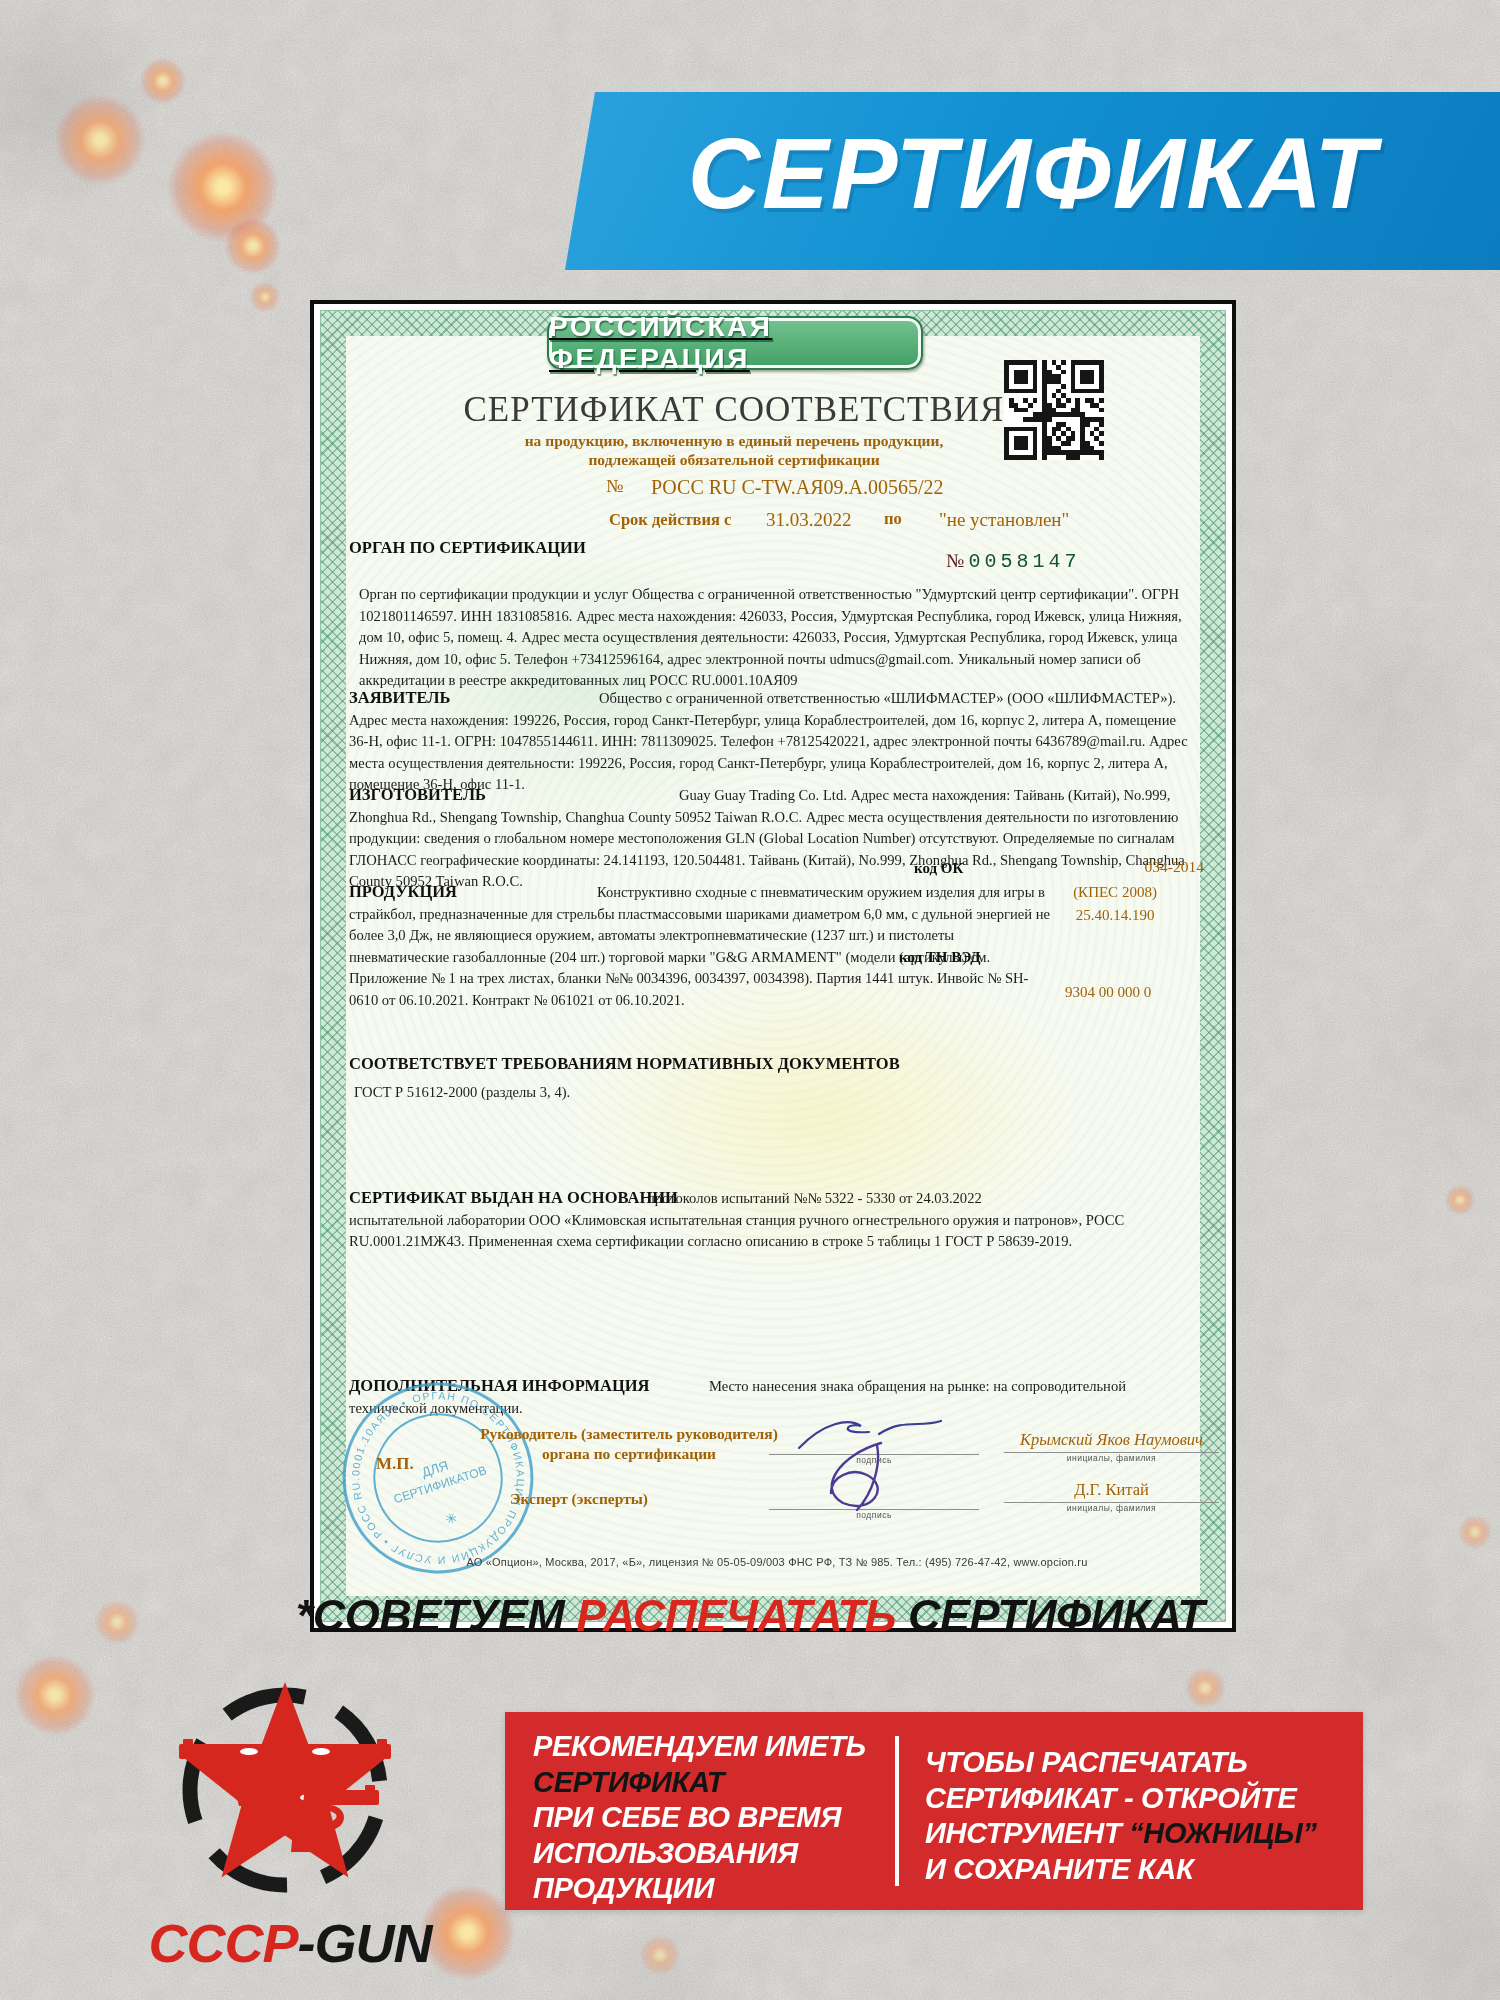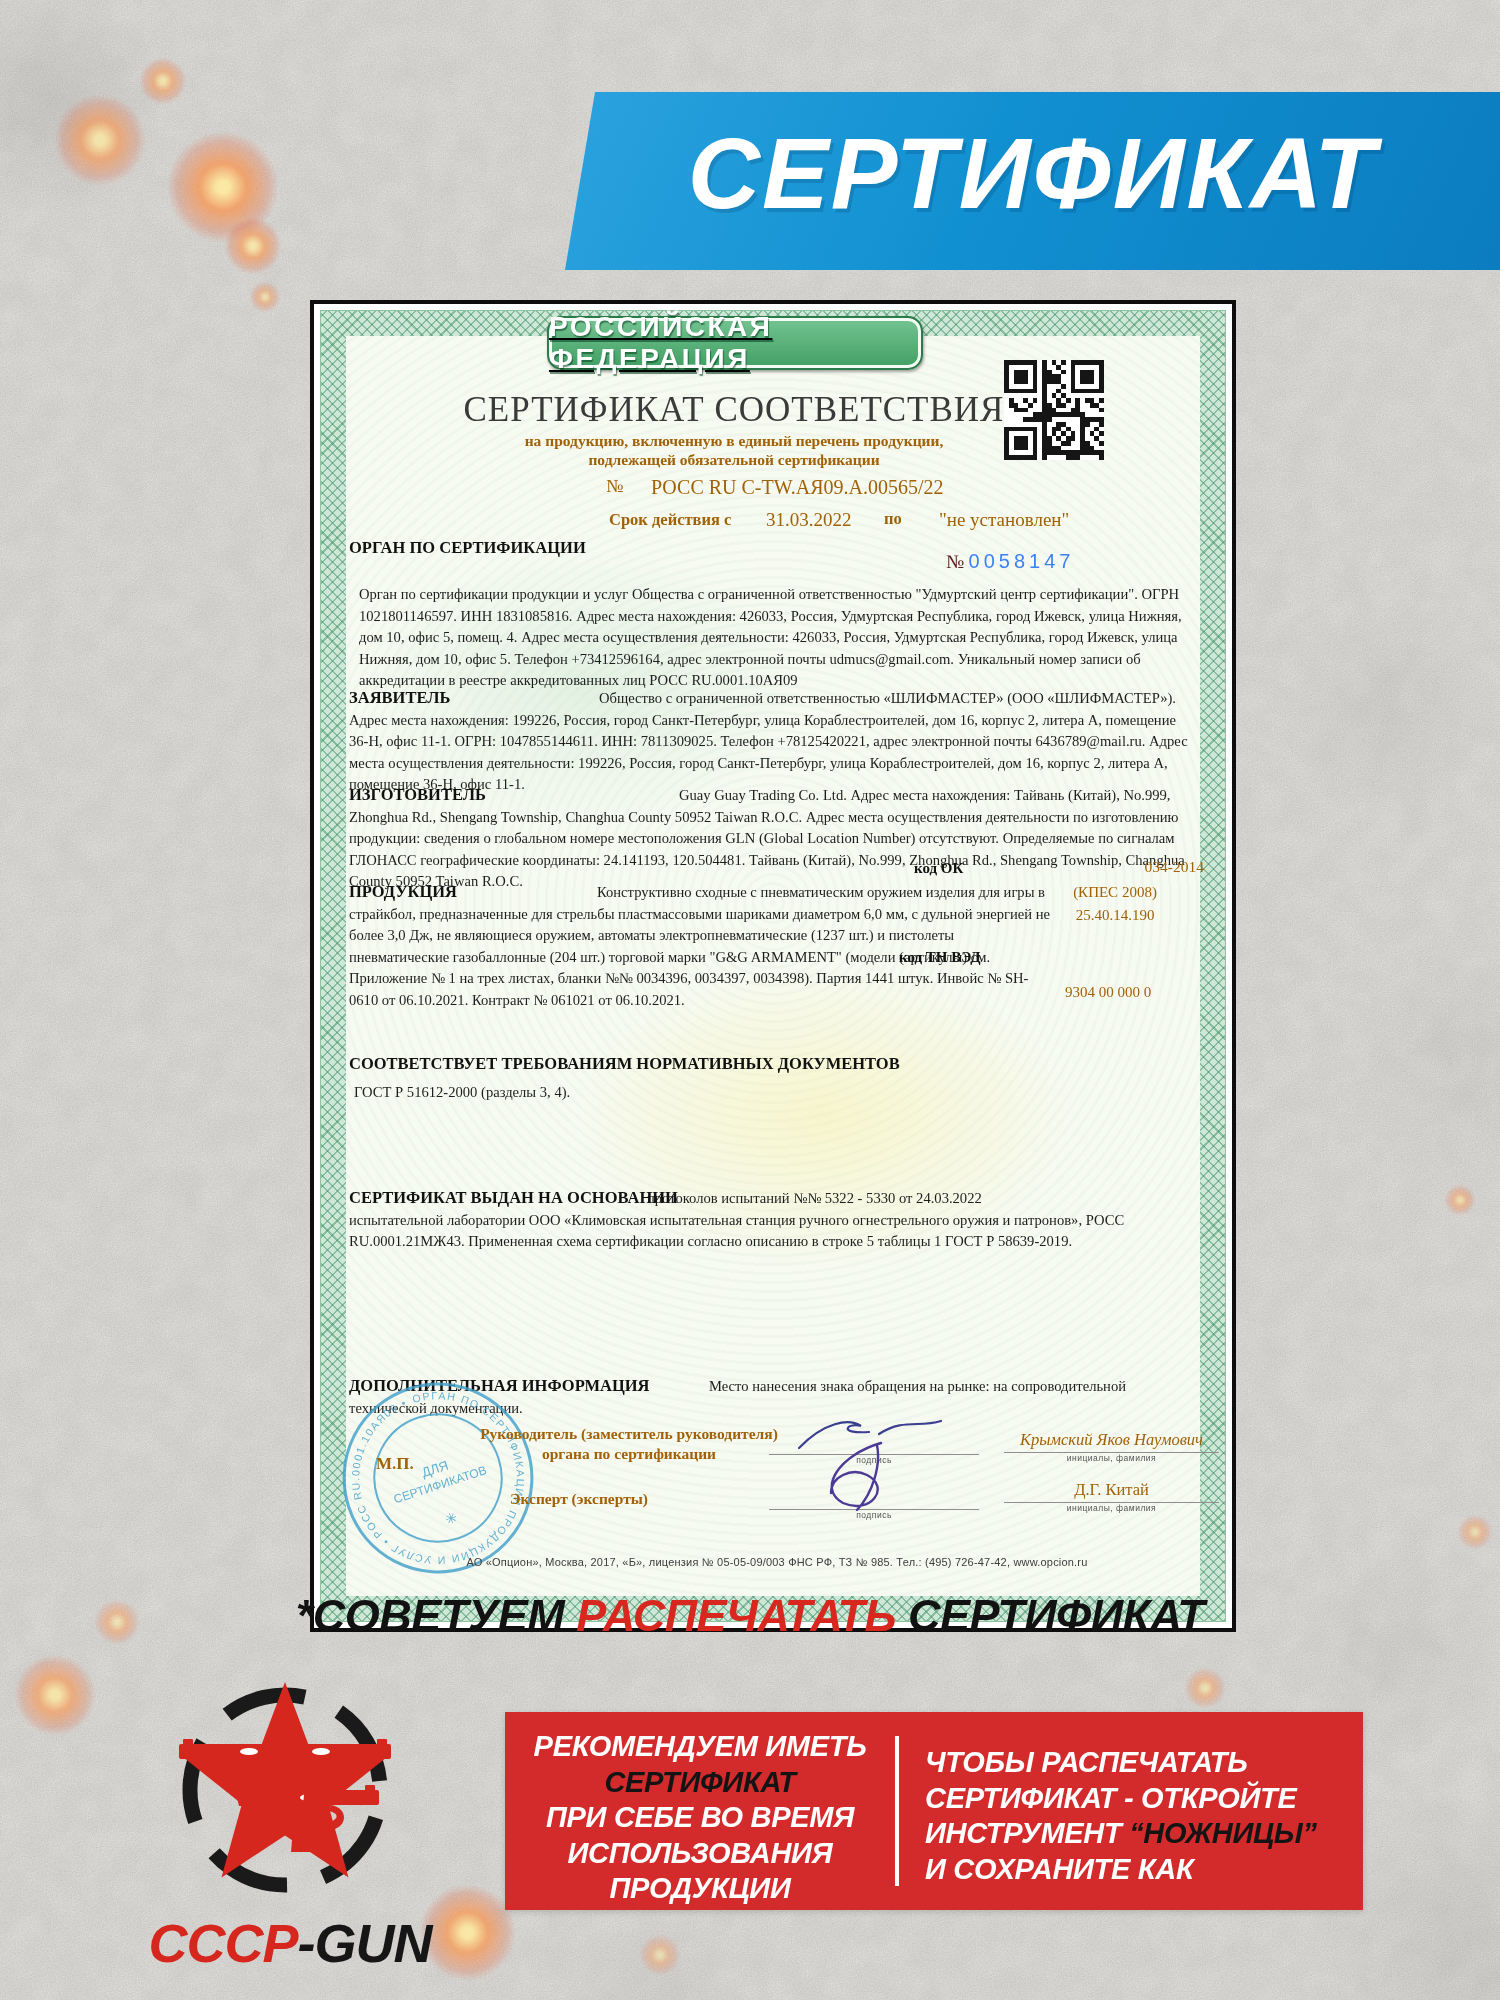--- a/index.html
+++ b/index.html
@@ -28,21 +28,21 @@
   .serif{font-family:"Liberation Serif",serif;color:#a16207;}
   .h{font-family:"Liberation Serif",serif;font-weight:bold;font-size:16.5px;color:#111;}
   .body{font-family:"Liberation Serif",serif;font-size:14.6px;line-height:21.6px;color:#1d1d1d;margin:0;}
   .plaque{position:absolute;left:233px;top:12px;width:372px;height:50px;border-radius:15px;
     background:linear-gradient(180deg,#74c491,#419f64);border:2px solid #2c7b4a;
     box-shadow:inset 0 0 0 3px #f2fbf4,1px 2px 3px rgba(0,0,0,.35);
     display:flex;align-items:center;justify-content:center;text-decoration:underline;}
   .plaque span{color:#fff;font-weight:bold;font-size:28px;letter-spacing:2.5px;text-shadow:1px 2px 1px rgba(0,60,30,.55);}
   .sig-line{border-bottom:1px solid #8f8f8f;}
   .cap{font-size:8.5px;color:#555;letter-spacing:.5px;text-align:center;font-family:"Liberation Sans",sans-serif;}
-  .redmono{font-family:Liberation Sans, sans-serif;color:#3b82f6;font-size:20px;letter-spacing:4px;}
+  .redmono{font-family:Liberation Mono, monospace;color:#14532d;font-size:20px;letter-spacing:4px;}
   
   .advice{position:absolute;left:0;right:0;top:1590px;text-align:center;font-style:italic;font-weight:800;font-size:45px;letter-spacing:-.5px;color:#121212;}
   .advice .hl{color:#d8271f;}
   
   .redbox{position:absolute;left:505px;top:1712px;width:858px;height:198px;background:#d32b2b;box-shadow:0 2px 6px rgba(0,0,0,.15);}
   .redbox .col{position:absolute;top:17px;font-style:italic;font-weight:800;font-size:29px;line-height:35.5px;color:#fff;white-space:nowrap;letter-spacing:-.3px;}
   .redbox .blk{color:#141414;}
   .divider{position:absolute;left:390px;top:24px;bottom:24px;width:4px;background:#fff;}
   
   .brand{position:absolute;left:95px;top:1912px;width:390px;text-align:center;font-style:italic;font-weight:800;font-size:54px;letter-spacing:-1px;}
@@ -368,21 +368,21 @@
       <g transform="scale(-1,1)">
           <use href="#gun" transform="translate(12,-46)"></use>
         </g>
     </g>
   </svg>
   <div class="brand">
     <span class="r">СССР</span><span class="b">-GUN</span>
   </div>
 
   <div class="redbox">
-    <div class="col" style="left:20px;width:350px;text-align:center;">
+    <div class="col" style="left:28px;width:350px;text-align:left;">
       <div>РЕКОМЕНДУЕМ ИМЕТЬ</div>
       <div class="blk">СЕРТИФИКАТ</div>
       <div>ПРИ СЕБЕ ВО ВРЕМЯ</div>
       <div>ИСПОЛЬЗОВАНИЯ</div>
       <div>ПРОДУКЦИИ</div>
     </div>
     <div class="divider"></div>
     <div class="col" style="left:420px;text-align:left;margin-top:16px;">
       <div>ЧТОБЫ РАСПЕЧАТАТЬ</div>
       <div>СЕРТИФИКАТ - ОТКРОЙТЕ</div>

